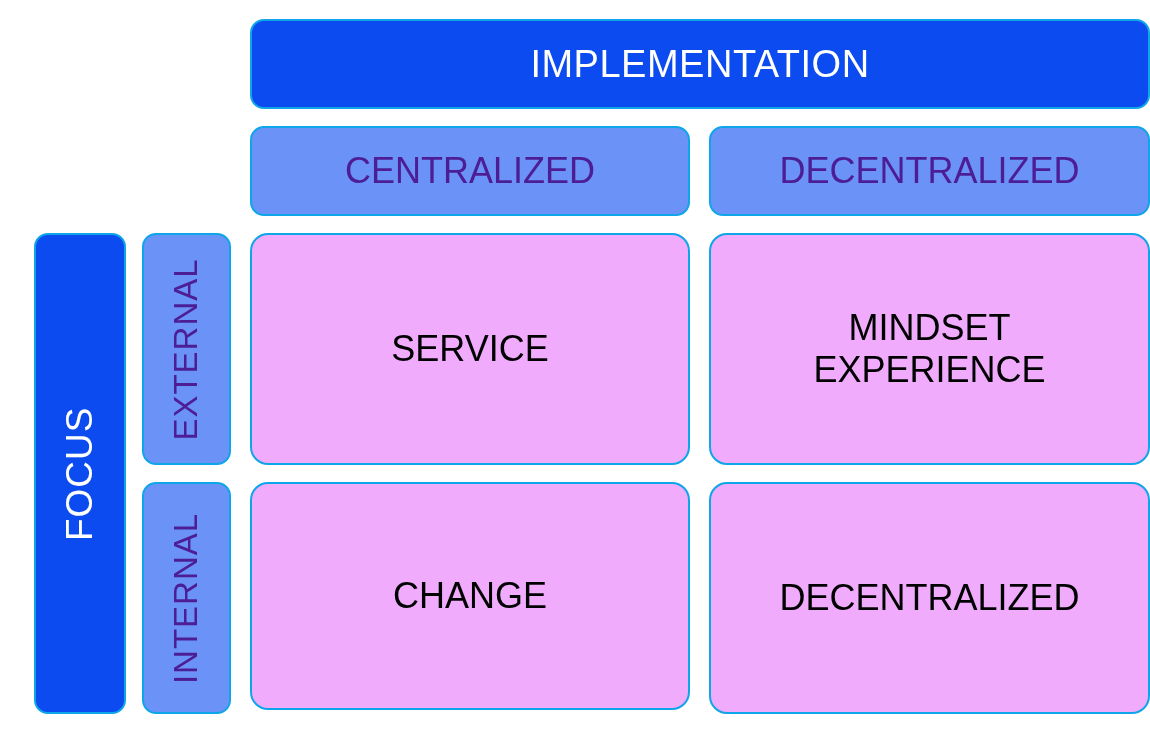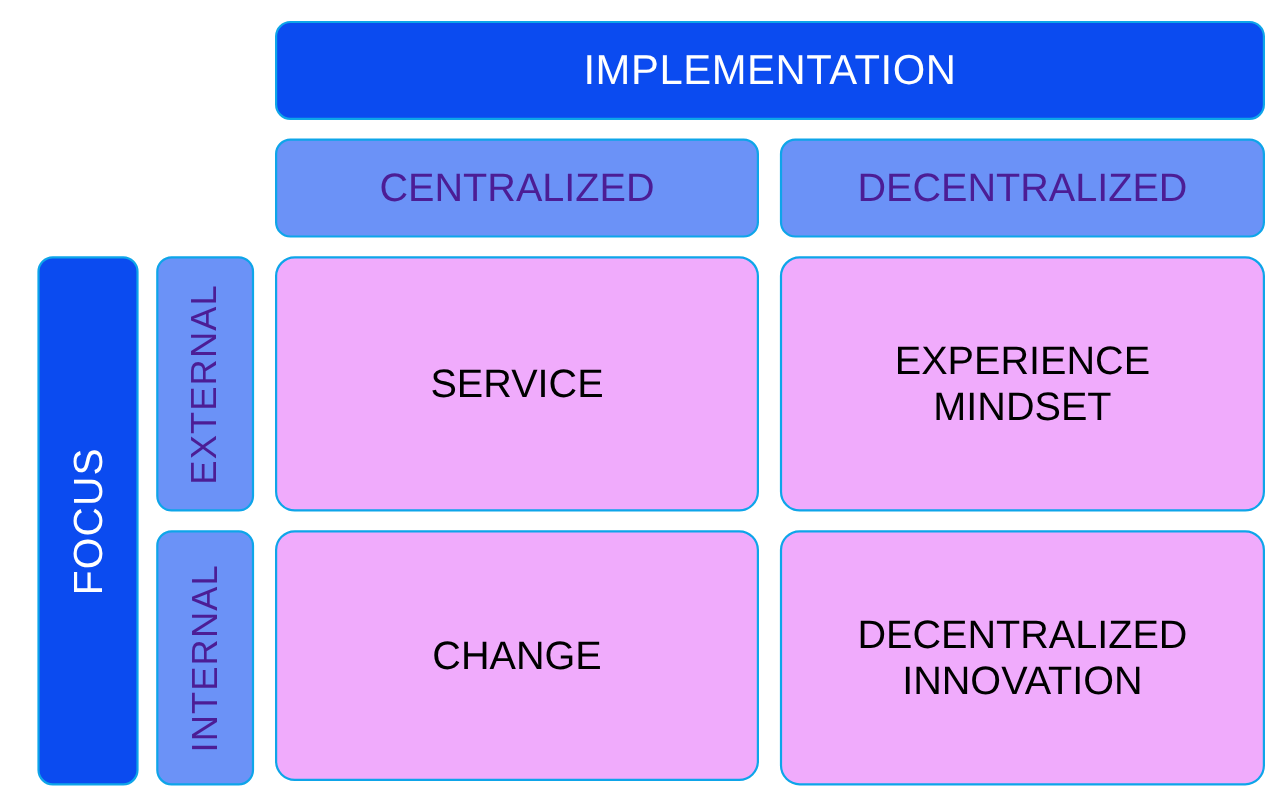--- a/index.html
+++ b/index.html
@@ -185,31 +185,30 @@
   </div>
 
   <div class="box box-cell cell" id="cell-service-offering">
     <span class="cell-lines">
       <span>SERVICE</span>
     </span>
   </div>
 
   <div class="box box-cell cell" id="cell-experience-mindset">
     <span class="cell-lines">
+      <span>MINDSET</span>
       <span>EXPERIENCE</span>
-      <span>MINDSET</span>
     </span>
   </div>
 
   <div class="box box-cell cell" id="cell-change-team">
     <span class="cell-lines">
       <span>CHANGE</span>
     </span>
   </div>
 
   <div class="box box-cell cell" id="cell-democratizing-innovation">
     <span class="cell-lines">
       <span>DECENTRALIZED</span>
-      <span>INNOVATION</span>
     </span>
   </div>
 
 </div>
 
 </body></html>

